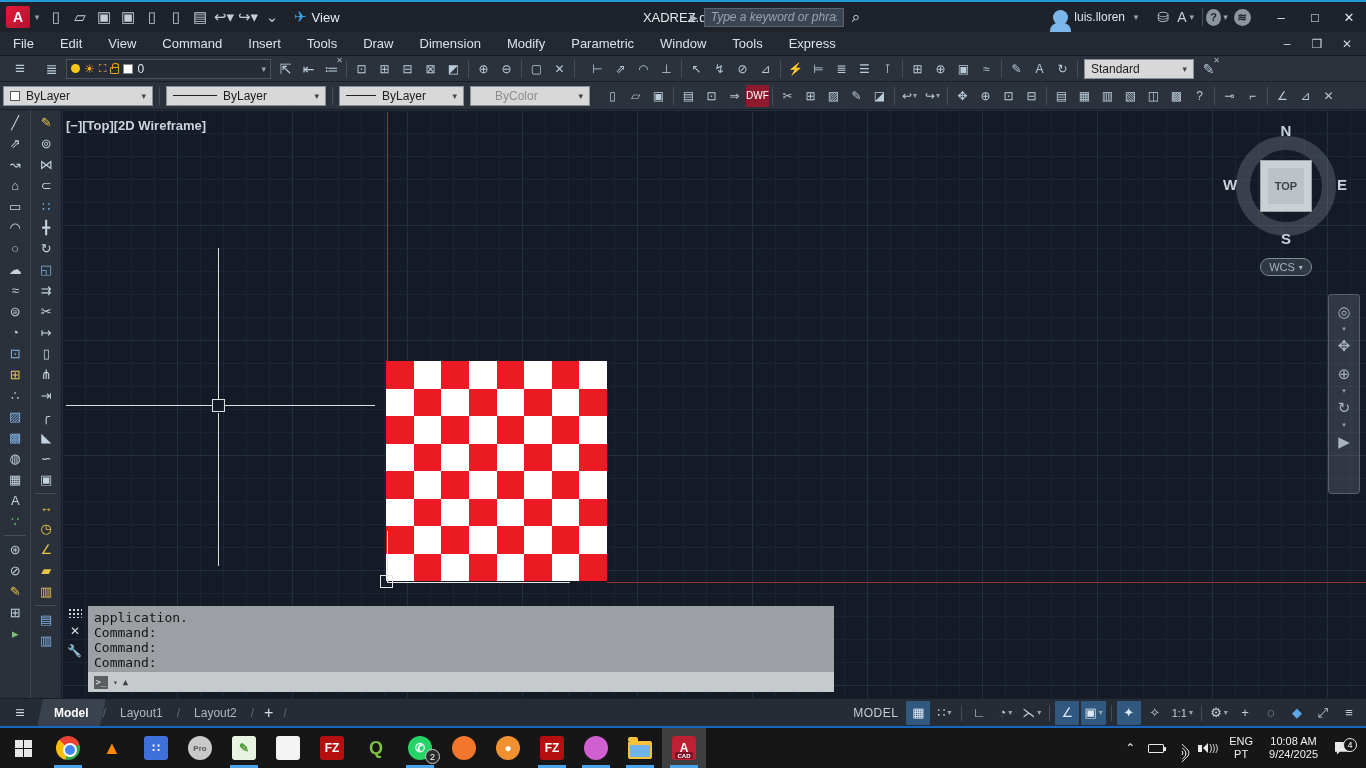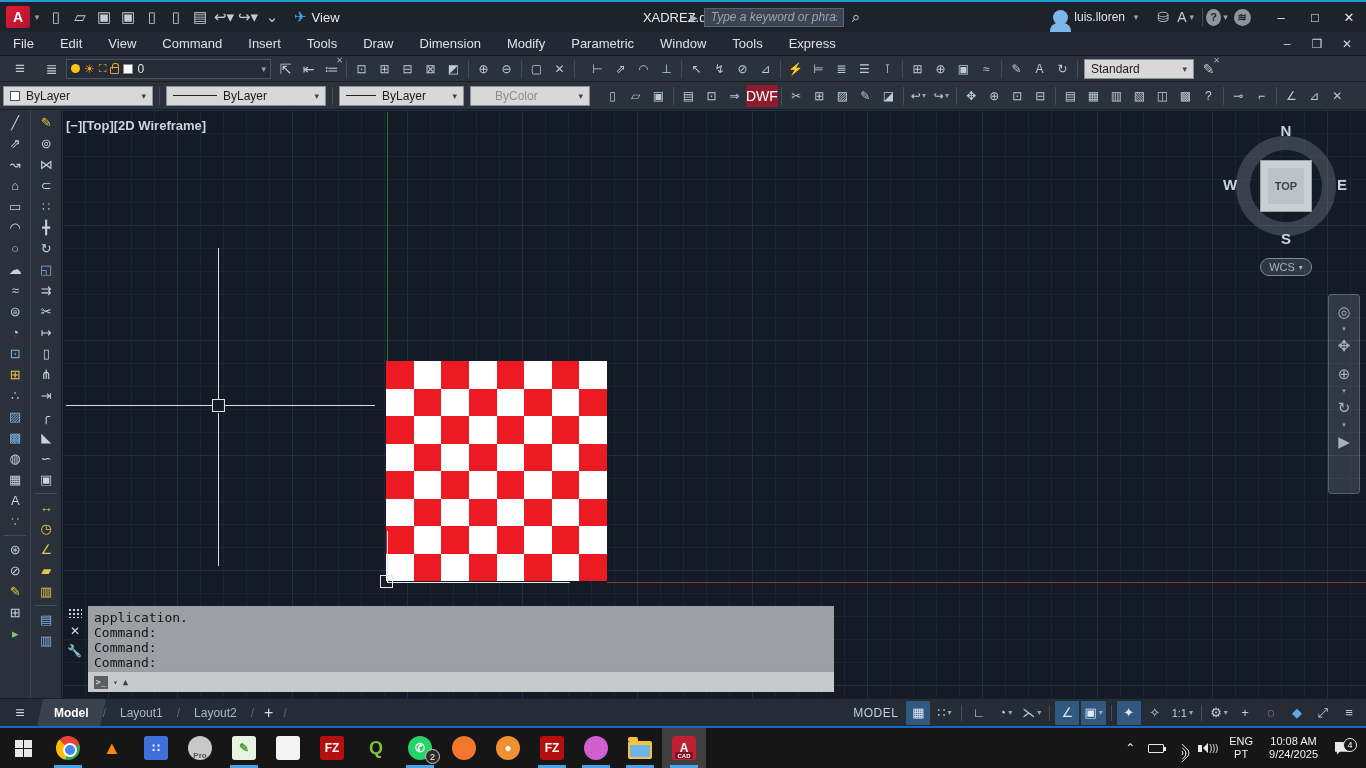--- a/index.html
+++ b/index.html
@@ -428,21 +428,21 @@
         <div class="vsep"></div>
         <div class="tbi small">
           <span>▤</span>
         </div>
         <div class="tbi small">
           <span>⊡</span>
         </div>
         <div class="tbi small">
           <span>⇒</span>
         </div>
-        <div class="tbi small" style="background: rgb(141, 27, 45); color: rgb(255, 255, 255); font-size: 14px;">
+        <div class="tbi small" style="background: rgb(141, 27, 45); color: rgb(255, 255, 255); font-size: 10px;">
           <span>DWF</span>
         </div>
         <div class="vsep"></div>
         <div class="tbi small">
           <span>✂</span>
         </div>
         <div class="tbi small">
           <span>⊞</span>
         </div>
         <div class="tbi small">
@@ -807,21 +807,21 @@
         </div>
         <div class="tk-app">
           <div class="ic24" style="color: rgb(255, 138, 0); font-size: 18px;">▲</div>
         </div>
         <div class="tk-app">
           <div class="ic24" style="background: rgb(63, 111, 216); color: rgb(255, 255, 255);">
             <span>∷</span>
           </div>
         </div>
         <div class="tk-app">
-          <div class="ic24 round" style="background: rgb(201, 201, 201); color: rgb(85, 85, 85); align-items: flex-end;">
+          <div class="ic24 round" style="background: rgb(201, 201, 201); color: rgb(85, 85, 85);">
             <span style="font-size: 8px;">Pro</span>
           </div>
         </div>
         <div class="tk-app run">
           <div class="ic24" style="background: rgb(233, 243, 226); color: rgb(79, 157, 58);">
             <span>✎</span>
           </div>
         </div>
         <div class="tk-app">
           <div class="ic24" style="background: rgb(244, 244, 244); color: rgb(136, 136, 136);">

